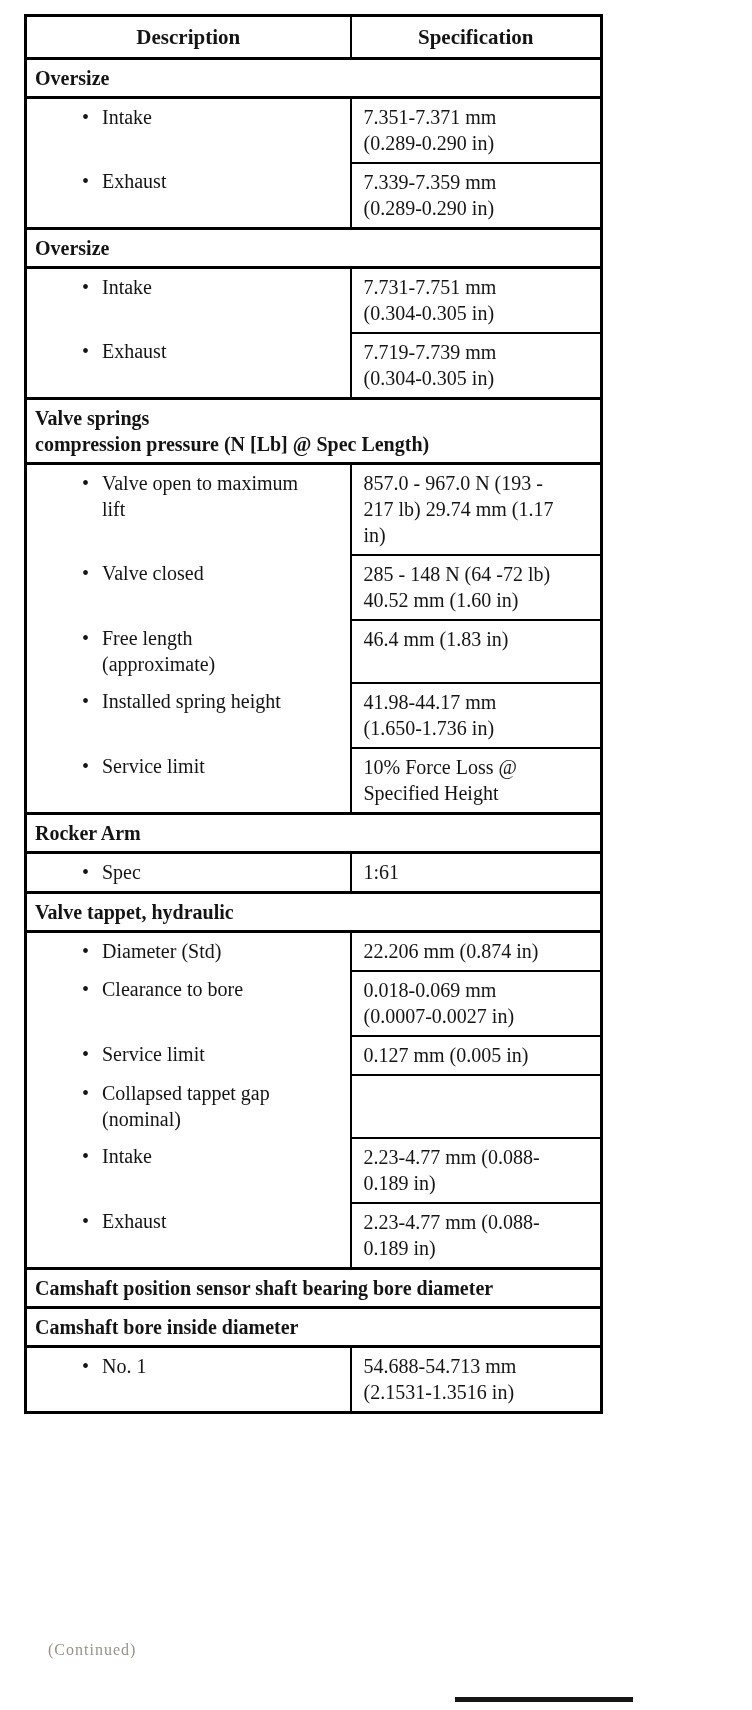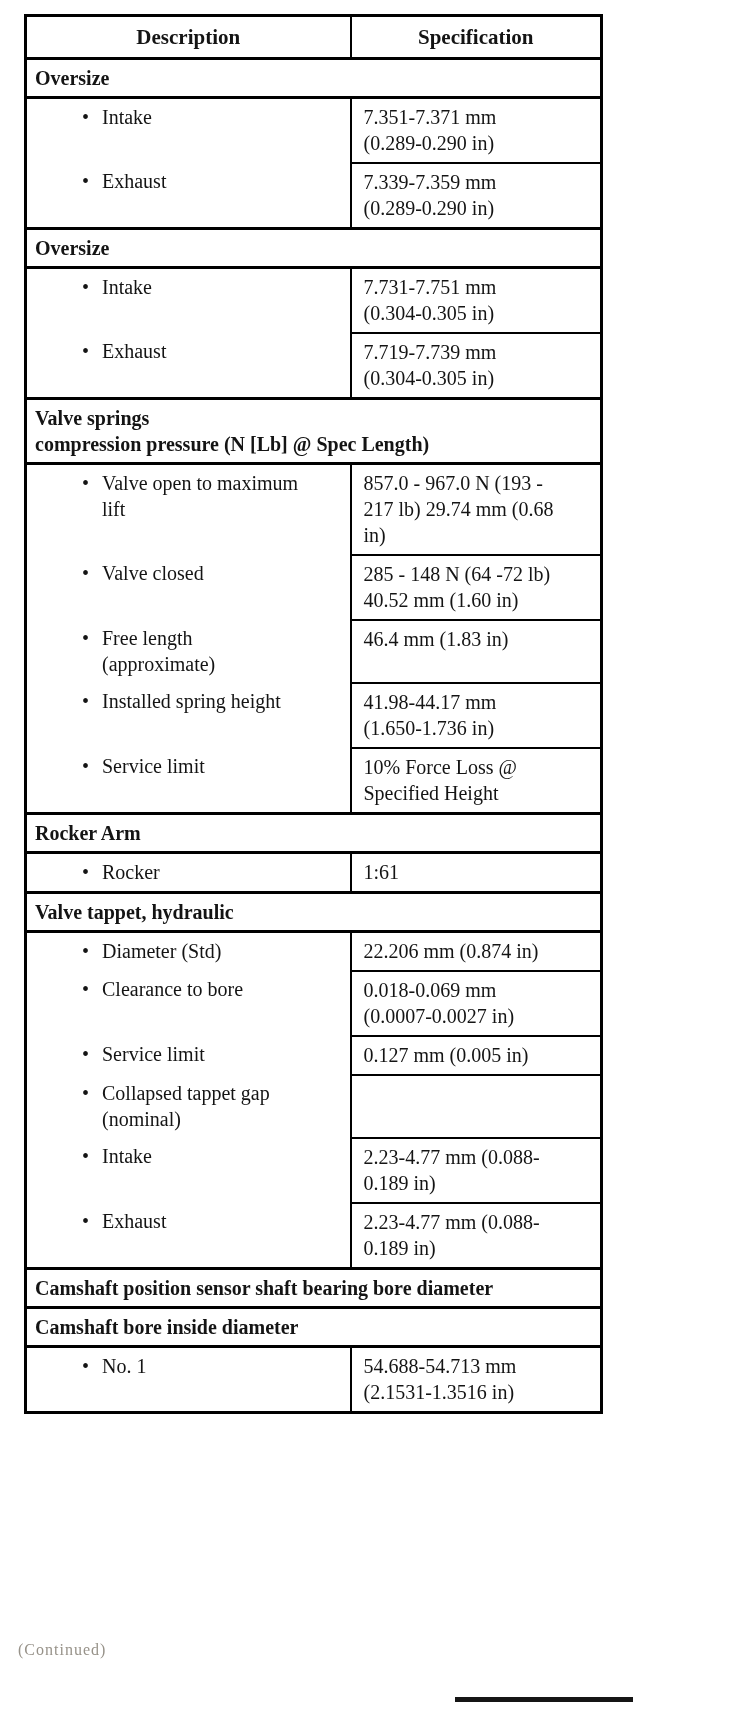--- a/index.html
+++ b/index.html
@@ -38,21 +38,21 @@
     border-right:2px solid #000;
     padding:5px 8px 6px 55px;
   }
   .item-row .spec{
     border-top:2px solid #000;
     padding:5px 46px 6px 12px;
   }
   .bullet{display:inline-block;width:20px;}
   .desc-text{display:inline-block;max-width:205px;vertical-align:top;}
   .footer-note{
-    position:absolute;left:18px;top:1641px;
+    position:absolute;left:48px;top:1641px;
     font-size:16px;color:#979289;
     letter-spacing:1px;
     filter:blur(0.4px);
   }
   .partial-border{
     position:absolute;left:455px;top:1697px;
     width:178px;height:5px;background:#151515;
   }
 </style>
 </head>
@@ -93,21 +93,21 @@
         <tr class="item-row">
           <td class="desc"><span class="bullet">•</span><span class="desc-text">Exhaust</span></td>
           <td class="spec">7.719-7.739 mm (0.304-0.305 in)</td>
         </tr>
         <tr class="section-row">
           <td colspan="2">Valve springs
 compression pressure (N [Lb] @ Spec Length)</td>
         </tr>
         <tr class="item-row">
           <td class="desc"><span class="bullet">•</span><span class="desc-text">Valve open to maximum lift</span></td>
-          <td class="spec">857.0 - 967.0 N (193 - 217 lb) 29.74 mm (0.68 in)</td>
+          <td class="spec">857.0 - 967.0 N (193 - 217 lb) 29.74 mm (1.17 in)</td>
         </tr>
         <tr class="item-row">
           <td class="desc"><span class="bullet">•</span><span class="desc-text">Valve closed</span></td>
           <td class="spec">285 - 148 N (64 -72 lb) 40.52 mm (1.60 in)</td>
         </tr>
         <tr class="item-row">
           <td class="desc"><span class="bullet">•</span><span class="desc-text">Free length (approximate)</span></td>
           <td class="spec">46.4 mm (1.83 in)</td>
         </tr>
         <tr class="item-row">
@@ -115,21 +115,21 @@
           <td class="spec">41.98-44.17 mm (1.650-1.736 in)</td>
         </tr>
         <tr class="item-row">
           <td class="desc"><span class="bullet">•</span><span class="desc-text">Service limit</span></td>
           <td class="spec">10% Force Loss @ Specified Height</td>
         </tr>
         <tr class="section-row">
           <td colspan="2">Rocker Arm</td>
         </tr>
         <tr class="item-row">
-          <td class="desc"><span class="bullet">•</span><span class="desc-text">Rocker</span></td>
+          <td class="desc"><span class="bullet">•</span><span class="desc-text">Spec</span></td>
           <td class="spec">1:61</td>
         </tr>
         <tr class="section-row">
           <td colspan="2">Valve tappet, hydraulic</td>
         </tr>
         <tr class="item-row">
           <td class="desc"><span class="bullet">•</span><span class="desc-text">Diameter (Std)</span></td>
           <td class="spec">22.206 mm (0.874 in)</td>
         </tr>
         <tr class="item-row">

